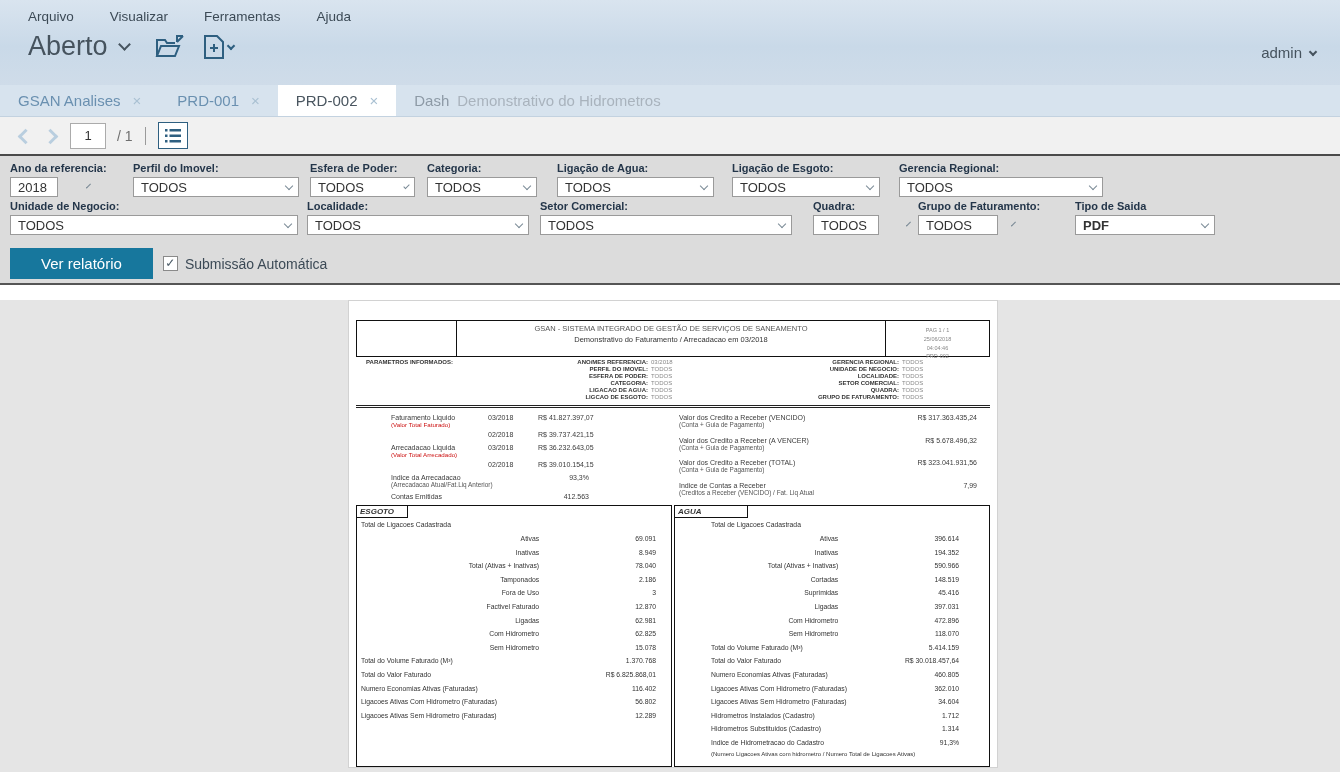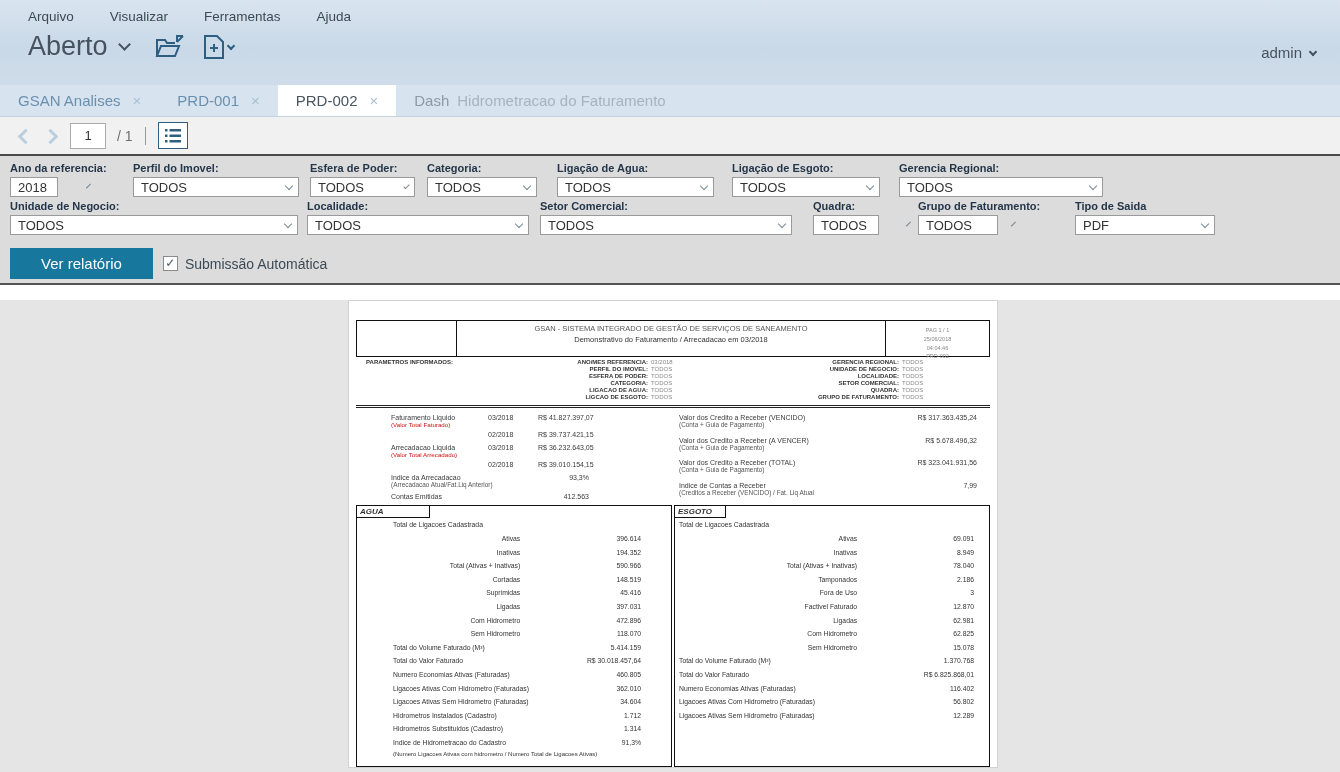--- a/index.html
+++ b/index.html
@@ -158,21 +158,21 @@
     <span>PRD-001</span>
     <span class="x">×</span>
   </div>
   <div class="tab active">
     <span>PRD-002</span>
     <span class="x">×</span>
   </div>
   <div class="tab plain">
     <span>Dash</span>
   </div>
-  <span class="tab-extra-title">Hidrometracao do Faturamento</span>
+  <span class="tab-extra-title">Demonstrativo do Hidrometros</span>
 </div>
 
 <div class="toolbar">
   <span class="nav-arrow prev"></span>
   <span class="nav-arrow next"></span>
   <input class="page-input" value="1" style="">
   <span class="page-total">/ 1</span>
   <span class="tb-divider"></span>
   <span class="list-btn">
     <svg width="18" height="16" viewBox="0 0 18 16" fill="#2e5f80">
@@ -283,21 +283,21 @@
       <div class="fitem" style="width: 152px;">
         <span class="flabel">Grupo de Faturamento:</span>
         <div class="fselect" style="width: 80px;">
           <span>TODOS</span>
           <span class="chev"></span>
         </div>
       </div>
 
       <div class="fitem" style="width: 142px;">
         <span class="flabel">Tipo de Saida</span>
-        <div class="fselect" style="width: 140px;">
+        <div class="fselect" style="width: 140px; font-weight: bold;">
           <span>PDF</span>
           <span class="chev"></span>
         </div>
       </div>
     </div>
   <div class="actions">
     <button class="btn-primary">Ver relatório</button>
     <span class="cb">✓</span>
     <span class="cb-label">Submissão Automática</span>
   </div>
@@ -457,20 +457,145 @@
             <div>
               <div>Indice de Contas a Receber</div>
               <div class="rs-note">(Creditos a Receber (VENCIDO) / Fat. Liq Atual</div>
             </div>
             <div class="val">7,99</div>
           </div>
         </div>
     </div>
 
     <div class="r-tables">
+      <div class="rt-box esgoto">
+        <div class="rt-tag">ESGOTO</div>
+        <div>
+
+            <div>
+              <div class="rt-row">
+                <span class="rt-label left">Total de Ligacoes Cadastrada</span>
+                <span class="rt-value"></span>
+              </div>
+
+            </div>
+
+            <div>
+              <div class="rt-row">
+                <span class="rt-label right">Ativas</span>
+                <span class="rt-value">69.091</span>
+              </div>
+
+            </div>
+
+            <div>
+              <div class="rt-row">
+                <span class="rt-label right">Inativas</span>
+                <span class="rt-value">8.949</span>
+              </div>
+
+            </div>
+
+            <div>
+              <div class="rt-row">
+                <span class="rt-label right">Total (Ativas + Inativas)</span>
+                <span class="rt-value">78.040</span>
+              </div>
+
+            </div>
+
+            <div>
+              <div class="rt-row">
+                <span class="rt-label right">Tamponados</span>
+                <span class="rt-value">2.186</span>
+              </div>
+
+            </div>
+
+            <div>
+              <div class="rt-row">
+                <span class="rt-label right">Fora de Uso</span>
+                <span class="rt-value">3</span>
+              </div>
+
+            </div>
+
+            <div>
+              <div class="rt-row">
+                <span class="rt-label right">Factivel Faturado</span>
+                <span class="rt-value">12.870</span>
+              </div>
+
+            </div>
+
+            <div>
+              <div class="rt-row">
+                <span class="rt-label right">Ligadas</span>
+                <span class="rt-value">62.981</span>
+              </div>
+
+            </div>
+
+            <div>
+              <div class="rt-row">
+                <span class="rt-label right">Com Hidrometro</span>
+                <span class="rt-value">62.825</span>
+              </div>
+
+            </div>
+
+            <div>
+              <div class="rt-row">
+                <span class="rt-label right">Sem Hidrometro</span>
+                <span class="rt-value">15.078</span>
+              </div>
+
+            </div>
+
+            <div>
+              <div class="rt-row">
+                <span class="rt-label left">Total do Volume Faturado (M³)</span>
+                <span class="rt-value">1.370.768</span>
+              </div>
+
+            </div>
+
+            <div>
+              <div class="rt-row">
+                <span class="rt-label left">Total do Valor Faturado</span>
+                <span class="rt-value">R$ 6.825.868,01</span>
+              </div>
+
+            </div>
+
+            <div>
+              <div class="rt-row">
+                <span class="rt-label left">Numero Economias Ativas (Faturadas)</span>
+                <span class="rt-value">116.402</span>
+              </div>
+
+            </div>
+
+            <div>
+              <div class="rt-row">
+                <span class="rt-label left">Ligacoes Ativas Com Hidrometro (Faturadas)</span>
+                <span class="rt-value">56.802</span>
+              </div>
+
+            </div>
+
+            <div>
+              <div class="rt-row">
+                <span class="rt-label left">Ligacoes Ativas Sem Hidrometro (Faturadas)</span>
+                <span class="rt-value">12.289</span>
+              </div>
+
+            </div>
+          </div>
+      </div>
       <div class="rt-box agua">
         <div class="rt-tag">AGUA</div>
         <div>
 
             <div>
               <div class="rt-row">
                 <span class="rt-label left">Total de Ligacoes Cadastrada</span>
                 <span class="rt-value"></span>
               </div>
 
@@ -598,141 +723,16 @@
 
             <div>
               <div class="rt-row">
                 <span class="rt-label left">Indice de Hidrometracao do Cadastro</span>
                 <span class="rt-value">91,3%</span>
               </div>
               <div class="rt-note">(Numero Ligacoes Ativas com hidrometro / Numero Total de Ligacoes Ativas)</div>
             </div>
           </div>
       </div>
-      <div class="rt-box esgoto">
-        <div class="rt-tag">ESGOTO</div>
-        <div>
-
-            <div>
-              <div class="rt-row">
-                <span class="rt-label left">Total de Ligacoes Cadastrada</span>
-                <span class="rt-value"></span>
-              </div>
-
-            </div>
-
-            <div>
-              <div class="rt-row">
-                <span class="rt-label right">Ativas</span>
-                <span class="rt-value">69.091</span>
-              </div>
-
-            </div>
-
-            <div>
-              <div class="rt-row">
-                <span class="rt-label right">Inativas</span>
-                <span class="rt-value">8.949</span>
-              </div>
-
-            </div>
-
-            <div>
-              <div class="rt-row">
-                <span class="rt-label right">Total (Ativas + Inativas)</span>
-                <span class="rt-value">78.040</span>
-              </div>
-
-            </div>
-
-            <div>
-              <div class="rt-row">
-                <span class="rt-label right">Tamponados</span>
-                <span class="rt-value">2.186</span>
-              </div>
-
-            </div>
-
-            <div>
-              <div class="rt-row">
-                <span class="rt-label right">Fora de Uso</span>
-                <span class="rt-value">3</span>
-              </div>
-
-            </div>
-
-            <div>
-              <div class="rt-row">
-                <span class="rt-label right">Factivel Faturado</span>
-                <span class="rt-value">12.870</span>
-              </div>
-
-            </div>
-
-            <div>
-              <div class="rt-row">
-                <span class="rt-label right">Ligadas</span>
-                <span class="rt-value">62.981</span>
-              </div>
-
-            </div>
-
-            <div>
-              <div class="rt-row">
-                <span class="rt-label right">Com Hidrometro</span>
-                <span class="rt-value">62.825</span>
-              </div>
-
-            </div>
-
-            <div>
-              <div class="rt-row">
-                <span class="rt-label right">Sem Hidrometro</span>
-                <span class="rt-value">15.078</span>
-              </div>
-
-            </div>
-
-            <div>
-              <div class="rt-row">
-                <span class="rt-label left">Total do Volume Faturado (M³)</span>
-                <span class="rt-value">1.370.768</span>
-              </div>
-
-            </div>
-
-            <div>
-              <div class="rt-row">
-                <span class="rt-label left">Total do Valor Faturado</span>
-                <span class="rt-value">R$ 6.825.868,01</span>
-              </div>
-
-            </div>
-
-            <div>
-              <div class="rt-row">
-                <span class="rt-label left">Numero Economias Ativas (Faturadas)</span>
-                <span class="rt-value">116.402</span>
-              </div>
-
-            </div>
-
-            <div>
-              <div class="rt-row">
-                <span class="rt-label left">Ligacoes Ativas Com Hidrometro (Faturadas)</span>
-                <span class="rt-value">56.802</span>
-              </div>
-
-            </div>
-
-            <div>
-              <div class="rt-row">
-                <span class="rt-label left">Ligacoes Ativas Sem Hidrometro (Faturadas)</span>
-                <span class="rt-value">12.289</span>
-              </div>
-
-            </div>
-          </div>
-      </div>
     </div>
 
   </div>
 </div>
 
 </body></html>

